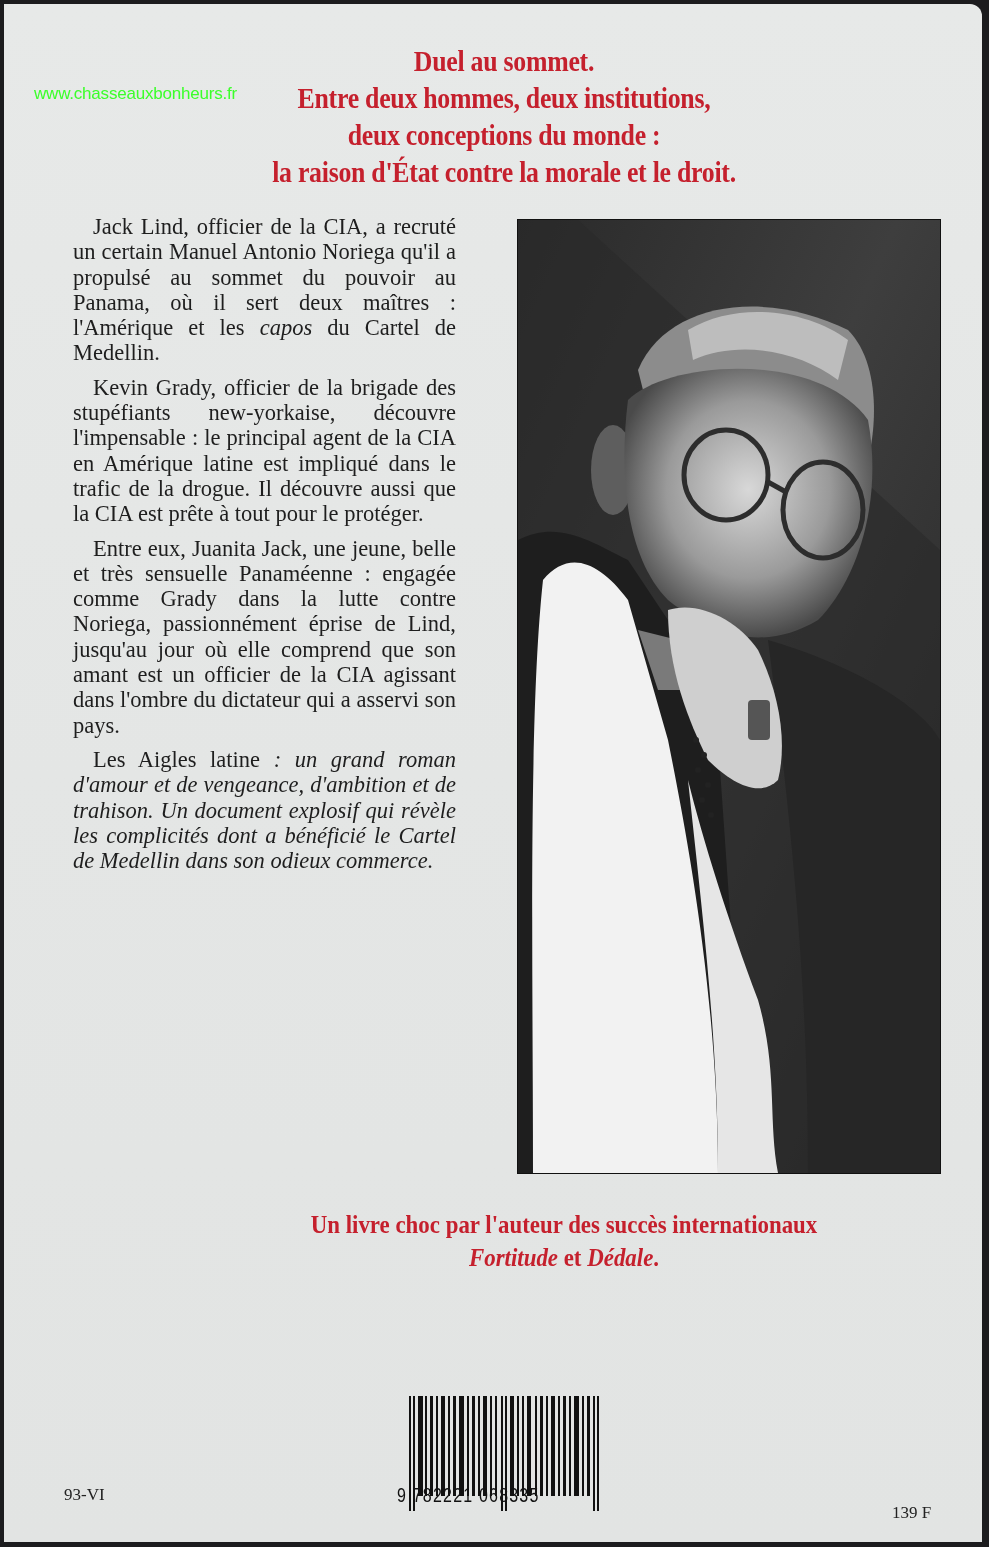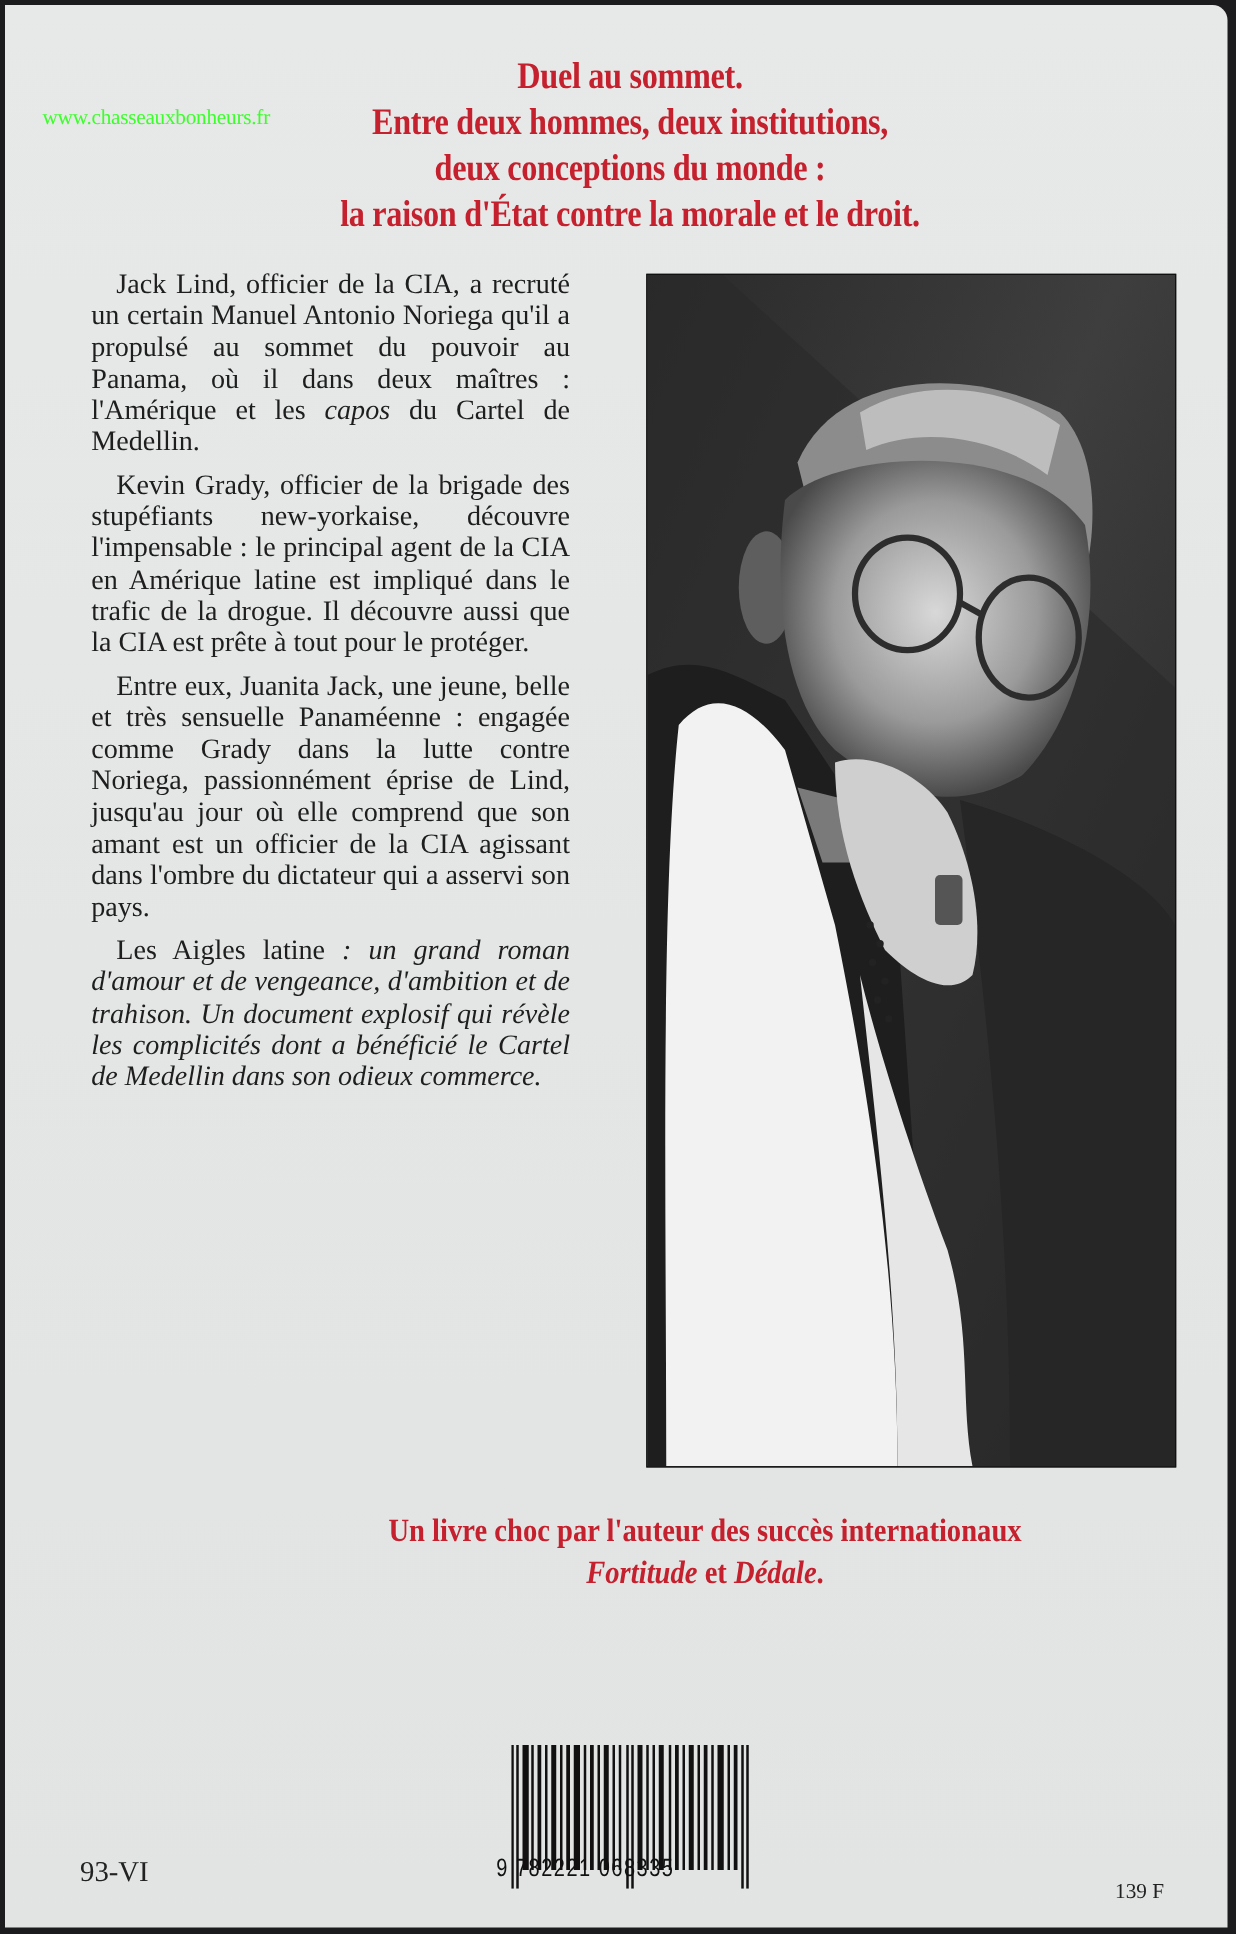--- a/index.html
+++ b/index.html
@@ -9,21 +9,21 @@
     position: relative;
     font-family: "Liberation Serif", "DejaVu Serif", serif;
   }
   .cover {
     position: absolute; left: 4px; top: 4px; width: 978px; height: 1538px;
     background: linear-gradient(180deg, #e7e9e8 0%, #e4e6e5 50%, #e2e4e3 100%);
     border-top-right-radius: 12px;
   }
   .watermark {
     position: absolute; left: 30px; top: 80px;
-    font-family: Liberation Serif, serif;
+    font-family: Liberation Sans, sans-serif;
     font-size: 17px; color: #3bff2a; letter-spacing: -0.2px;
     z-index: 5;
   }
   .headline {
     position: absolute; left: 150px; top: 38px; width: 700px;
     text-align: center; color: #c5202d;
     font-family: "Liberation Serif", serif; font-weight: bold;
     font-size: 30px; line-height: 37px;
     transform: scaleX(0.86); transform-origin: center top;
     letter-spacing: -0.3px;
@@ -51,42 +51,42 @@
   .footer-red i { font-style: italic; }
   .barcode {
     position: absolute; left: 405px; top: 1392px; width: 195px; height: 115px;
   }
   .isbn {
     position: absolute; left: 393px; top: 1480px;
     font-family: "Liberation Sans", sans-serif; font-size: 20px; color: #111;
     letter-spacing: 1.5px; transform: scaleX(0.8); transform-origin: left top;
   }
   .code-left {
-    position: absolute; left: 60px; top: 1481px; font-size: 23px; color: #222;
+    position: absolute; left: 60px; top: 1481px; font-size: 17px; color: #222;
   }
   .price {
     position: absolute; left: 888px; top: 1499px; font-size: 17px; color: #222;
   }
 </style>
 </head>
 <body>
 
 <div class="cover">
 
   <div class="watermark">www.chasseauxbonheurs.fr</div>
 
   <div class="headline">
     <div>Duel au sommet.</div>
     <div>Entre deux hommes, deux institutions,</div>
     <div>deux conceptions du monde :</div>
     <div>la raison d'État contre la morale et le droit.</div>
   </div>
 
   <div class="body-col">
-    <p><b>Jack Lind</b><span>, officier de la CIA, a recruté un certain Manuel Antonio Noriega qu'il a propulsé au sommet du pouvoir au Panama, où il dans deux maîtres : l'Amérique et les </span><span class="it-span">capos</span><span> du Cartel de Medellin.</span></p>
+    <p><b>Jack Lind</b><span>, officier de la CIA, a recruté un certain Manuel Antonio Noriega qu'il a propulsé au sommet du pouvoir au Panama, où il sert deux maîtres : l'Amérique et les </span><span class="it-span">capos</span><span> du Cartel de Medellin.</span></p>
     <p><b>Kevin Grady</b><span>, officier de la brigade des stupéfiants new-yorkaise, découvre l'impensable : le principal agent de la CIA en Amérique latine est impliqué dans le trafic de la drogue. Il découvre aussi que la CIA est prête à tout pour le protéger.</span></p>
     <p><span>Entre eux, </span><b>Juanita Jack</b><span>, une jeune, belle et très sensuelle Panaméenne : engagée comme Grady dans la lutte contre Noriega, passionnément éprise de Lind, jusqu'au jour où elle comprend que son amant est un officier de la CIA agissant dans l'ombre du dictateur qui a asservi son pays.</span></p>
     <p><span>Les Aigles latine</span><span class="it-span"> : un grand roman d'amour et de vengeance, d'ambition et de trahison. Un document explosif qui révèle les complicités dont a bénéficié le Cartel de Medellin dans son odieux commerce.</span></p>
   </div>
 
   <div class="photo">
     <svg width="422" height="953" viewBox="0 0 422 953">
       <defs>
         <radialGradient id="face" cx="50%" cy="45%" r="55%">
           <stop offset="0%" stop-color="#d8d8d8"></stop>

